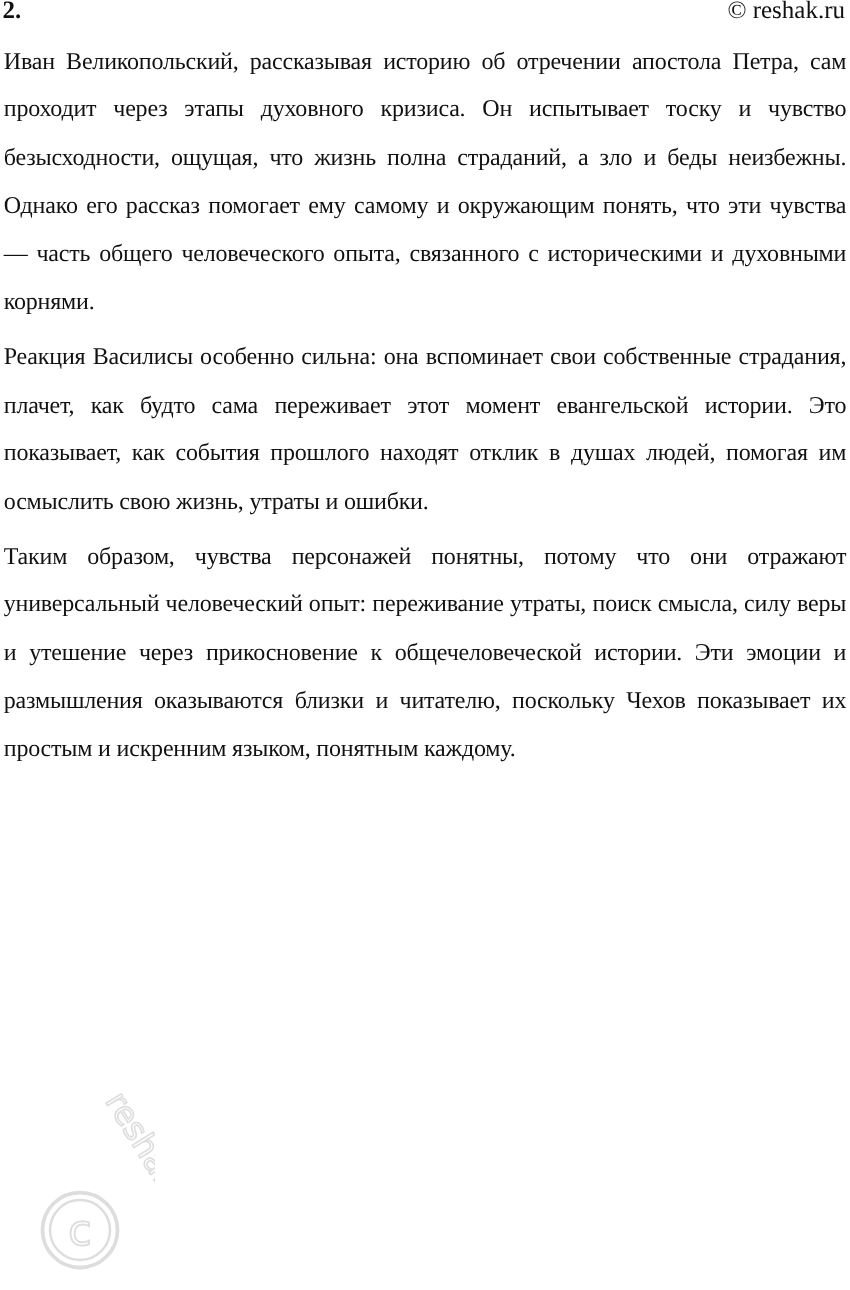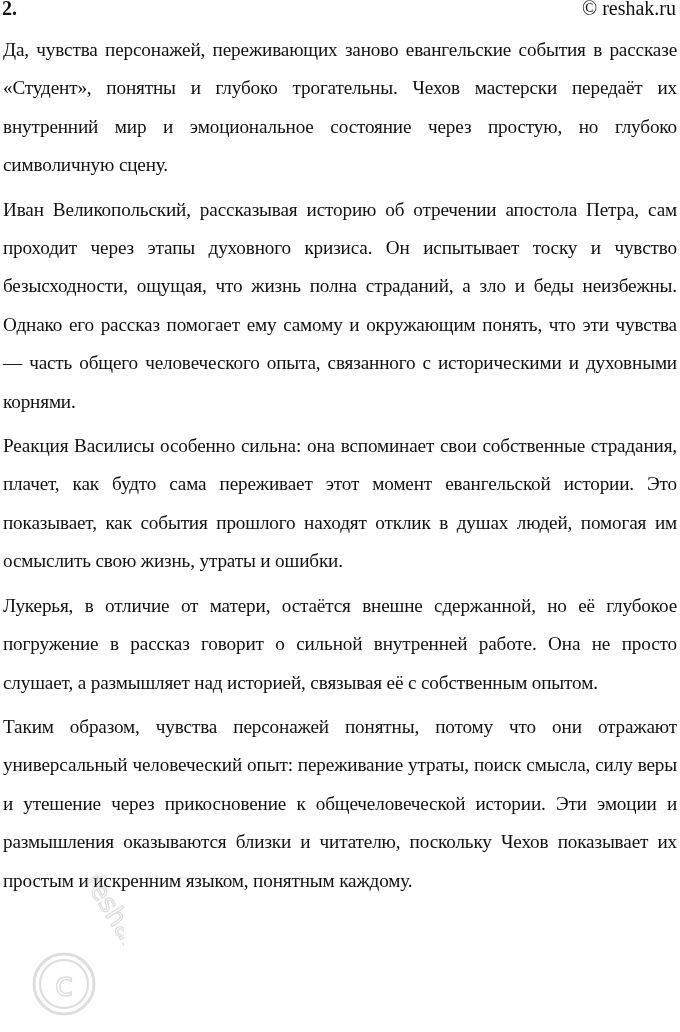--- a/index.html
+++ b/index.html
@@ -24,24 +24,22 @@
 </style>
 </head>
 <body>
 
 <div class="header">
   <span class="task-num">2.</span>
   <span class="copyright">© reshak.ru</span>
 </div>
 
 <div class="content">
-  <p class="para last-line-left">Да, чувства персонажей, переживающих заново евангельские события в рассказе «Студент», понятны и глубоко трогательны. Чехов мастерски передаёт их внутренний мир и эмоциональное состояние через простую, но глубоко символичную сцену.</p>
   <p class="para last-line-left">Иван Великопольский, рассказывая историю об отречении апостола Петра, сам проходит через этапы духовного кризиса. Он испытывает тоску и чувство безысходности, ощущая, что жизнь полна страданий, а зло и беды неизбежны. Однако его рассказ помогает ему самому и окружающим понять, что эти чувства — часть общего человеческого опыта, связанного с историческими и духовными корнями.</p>
   <p class="para last-line-left">Реакция Василисы особенно сильна: она вспоминает свои собственные страдания, плачет, как будто сама переживает этот момент евангельской истории. Это показывает, как события прошлого находят отклик в душах людей, помогая им осмыслить свою жизнь, утраты и ошибки.</p>
-  <p class="para last-line-left">Лукерья, в отличие от матери, остаётся внешне сдержанной, но её глубокое погружение в рассказ говорит о сильной внутренней работе. Она не просто слушает, а размышляет над историей, связывая её с собственным опытом.</p>
   <p class="para last-line-left">Таким образом, чувства персонажей понятны, потому что они отражают универсальный человеческий опыт: переживание утраты, поиск смысла, силу веры и утешение через прикосновение к общечеловеческой истории. Эти эмоции и размышления оказываются близки и читателю, поскольку Чехов показывает их простым и искренним языком, понятным каждому.</p>
 </div>
 
 <div class="watermark">
   <svg width="110" height="160" viewBox="0 0 110 160">
     <circle cx="50" cy="112" r="30" fill="none" stroke="#888" stroke-width="3"></circle>
     <circle cx="50" cy="112" r="24" fill="none" stroke="#888" stroke-width="2"></circle>
     <text x="50" y="124" text-anchor="middle" font-size="34" fill="none" stroke="#888" stroke-width="1.5" font-family="DejaVu Sans, sans-serif">c</text>
     <text x="30" y="20" font-size="26" fill="none" stroke="#888" stroke-width="1.3" font-family="DejaVu Sans, sans-serif" transform="rotate(58 60 50)">reshak.ru</text>
   </svg>

